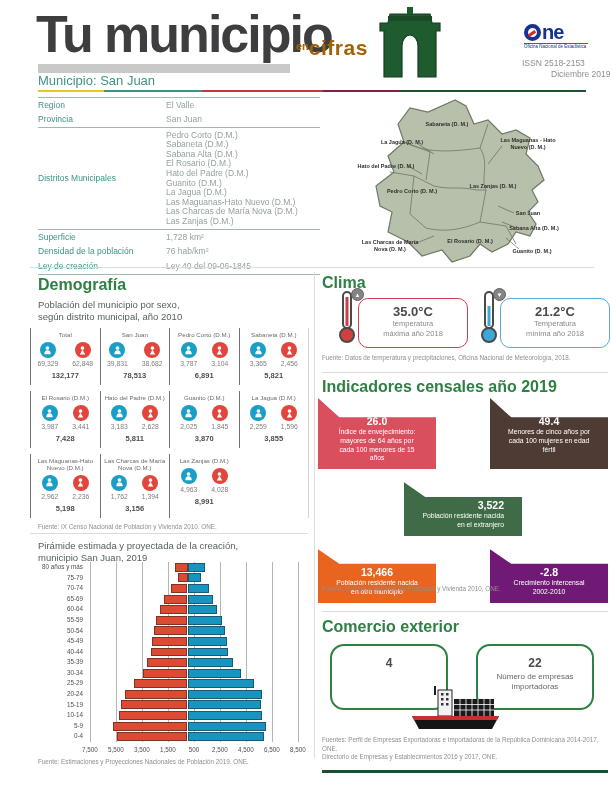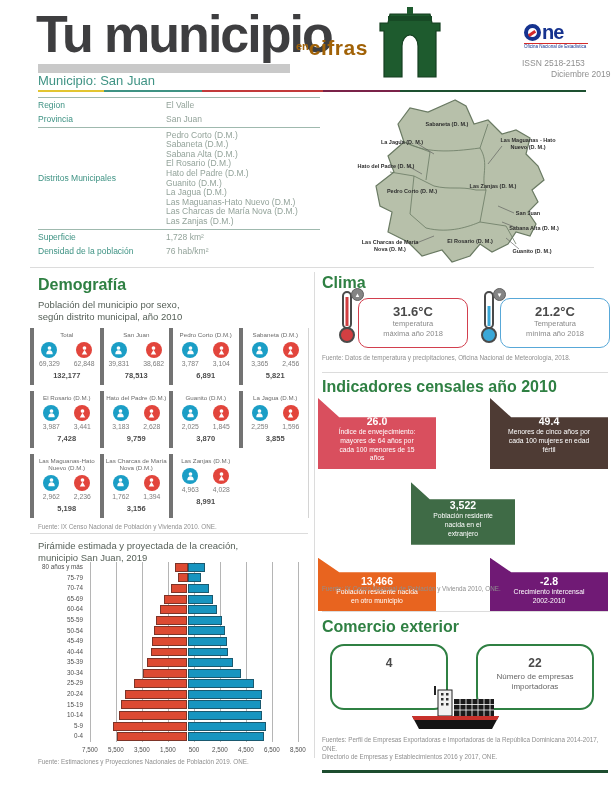--- a/index.html
+++ b/index.html
@@ -42,21 +42,21 @@
   .hline{height:1px;background:#dcdcdc;}
   .vline{width:1px;background:#dcdcdc;}
 
   
   .sec-title{font-size:16px;font-weight:bold;color:#2f8043;}
   .sub{font-size:9.5px;color:#566058;line-height:1.3;}
   .fuente{font-size:6.3px;color:#8f8f8f;line-height:1.35;}
 
   
   .cards{left:30px;top:328px;width:278px;display:grid;grid-template-columns:repeat(4,1fr);row-gap:6px;border-right:1px solid #d4d4d4;}
-  .card{border-left:4px solid #737373;padding:3px 2px 5px;text-align:center;}
+  .card{border-left:1px solid #737373;padding:3px 2px 5px;text-align:center;}
   .card-name{font-size:6.2px;color:#6b6b6b;line-height:1.2;min-height:8px;}
   .card-icons{display:flex;justify-content:center;gap:14px;margin-top:3px;}
   .pico{width:16px;height:16px;border-radius:50%;display:flex;align-items:center;justify-content:center;margin:0 auto;}
   .pico svg{width:11px;height:11px;fill:#fff;}
   .stack .num{font-size:6.8px;color:#7d7d7d;margin-top:2px;}
   .card-total{font-size:7.5px;color:#4c4c4c;margin-top:4px;font-weight:bold;}
 
   
   .pyramid{left:34px;top:562px;width:276px;height:200px;}
   .grid-v{position:absolute;width:1px;background:#b5b5b5;top:0;}
@@ -70,21 +70,21 @@
   .bubble.hot{border:1.7px solid #d23f4e;}
   .bubble.cold{border:1.7px solid #58a8d8;}
   .t-value{font-size:13px;font-weight:bold;color:#4a4a4a;text-align:center;margin-top:5px;}
   .t-line{font-size:7.5px;color:#8a8a8a;text-align:center;line-height:1.3;}
   .thermo{position:absolute;left:0;top:0;width:22px;height:54px;z-index:2;}
   .badge{position:absolute;left:15px;top:-2px;width:13px;height:13px;border-radius:50%;background:#848484;border:1.5px solid #5f5f5f;color:#fff;display:flex;align-items:center;justify-content:center;font-size:6px;z-index:3;box-sizing:border-box;}
 
   
   .ind-grid{left:318px;top:398px;width:290px;display:grid;grid-template-columns:1fr 1fr;column-gap:54px;row-gap:13px;}
   .ind-box{clip-path:polygon(0 0,18% 27%,100% 27%,100% 100%,0 100%);color:#fff;text-align:center;padding:17px 18px 6px;box-sizing:border-box;min-height:48px;}
-  .ind-box:nth-child(3){grid-column:1/3;justify-self:center;width:104px;min-height:54px;}
+  .ind-box:nth-child(3){grid-column:1/3;justify-self:center;width:118px;min-height:54px;text-align:right;}
   .ind-value{font-size:10.5px;font-weight:bold;}
   .ind-text{font-size:6.8px;line-height:1.3;margin-top:1px;}
 
   
   .com-grid{left:330px;top:644px;display:flex;gap:28px;}
   .com-box{width:118px;height:66px;border:2px solid #2f8043;border-radius:14px;text-align:center;padding-top:10px;box-sizing:border-box;background:#fff;}
   .com-value{font-size:12px;font-weight:bold;color:#4a4a4a;}
   .com-text{font-size:8px;color:#666;line-height:1.3;margin-top:2px;}
   .ship{left:408px;top:686px;width:96px;height:44px;z-index:2;}
   .bottom-line{left:322px;top:770px;width:286px;height:2.5px;background:#1d4d2f;}
@@ -150,20 +150,26 @@
       <div class="it-row">
         <div class="it-label">Superficie</div>
         <div class="it-values">
           <div>1,728 km²</div>
         </div>
       </div>
       <div class="it-row">
         <div class="it-label">Densidad de la población</div>
         <div class="it-values">
           <div>76 hab/km²</div>
+        </div>
+      </div>
+      <div class="it-row rule">
+        <div class="it-label">Ley de creación</div>
+        <div class="it-values">
+          <div>Ley 40 del 09-06-1845</div>
         </div>
       </div>
     </div>
 
   <div class="abs map" id="map">
     <svg width="278" height="172" viewBox="0 0 278 172">
       <path fill="#b7c0aa" stroke="#6a7a63" stroke-width="1.2" d="M125 6 L98 18 L80 14 L68 30 L74 48 L58 62 L64 78 L46 92 L50 112 L62 118 L58 138 L78 148 L92 162 L112 156 L122 168 L140 162 L150 150 L162 158 L178 150 L186 138 L200 142 L206 130 L198 118 L208 108 L202 96 L214 86 L208 72 L196 60 L200 44 L186 36 L172 40 L158 26 L144 30 L136 12 Z"></path>
       <g fill="none" stroke="#6a7a63" stroke-width="0.8">
         <path d="M70 46 C95 60 120 58 150 54"></path>
         <path d="M150 54 L158 30"></path>
@@ -346,21 +352,21 @@
           <div class="stack">
             <div class="pico" style="background: rgb(226, 69, 60);">
               <svg viewBox="0 0 24 24">
                 <circle cx="12" cy="6.5" r="4"></circle>
                 <path d="M12 10.5l6 10h-12z"></path>
               </svg>
             </div>
             <div class="num">2,628</div>
           </div>
         </div>
-        <div class="card-total">9,759</div>
+        <div class="card-total">5,811</div>
       </div>
       <div class="card">
         <div class="card-name">Guanito (D.M.)</div>
         <div class="card-icons">
           <div class="stack">
             <div class="pico" style="background: rgb(27, 158, 198);">
               <svg viewBox="0 0 24 24">
                 <circle cx="12" cy="6.5" r="4"></circle>
                 <path d="M12 11.5c-4.4 0-7 3.2-7 8.5h14c0-5.3-2.6-8.5-7-8.5z"></path>
               </svg>
@@ -552,21 +558,21 @@
       <div class="pyr-tick" style="left: 195px; top: 184px;">4,500</div>
       <div class="pyr-tick" style="left: 221px; top: 184px;">6,500</div>
       <div class="pyr-tick" style="left: 247px; top: 184px;">8,500</div>
     </div>
   <div class="abs fuente" style="left:38px;top:758px;">Fuente: Estimaciones y Proyecciones Nacionales de Población 2019. ONE.</div>
 
   <div class="abs sec-title" style="left:322px;top:274px;">Clima</div>
 
   <div class="abs thermo-group" style="left:336px;top:290px;">
     <div class="bubble hot">
-      <div class="t-value">31.6°C</div>
+      <div class="t-value">35.0°C</div>
       <div class="t-line">temperatura</div>
       <div class="t-line">máxima año 2018</div>
     </div>
     <svg class="thermo" viewBox="0 0 22 54">
       <rect x="3" y="0" width="16" height="54" fill="#fff"></rect>
       <rect x="7" y="2" width="8" height="36" rx="4" fill="#fff" stroke="#4a4a4a" stroke-width="2"></rect>
       <rect x="9.5" y="7" width="3" height="29" fill="#d23f42"></rect>
       <circle cx="11" cy="45" r="7" fill="#d23f42" stroke="#4a4a4a" stroke-width="2"></circle>
     </svg>
     <div class="badge">▲</div>
@@ -582,21 +588,21 @@
       <rect x="3" y="0" width="16" height="54" fill="#fff"></rect>
       <rect x="7" y="2" width="8" height="36" rx="4" fill="#fff" stroke="#4a4a4a" stroke-width="2"></rect>
       <rect x="9.5" y="16" width="3" height="20" fill="#3aa8d8"></rect>
       <circle cx="11" cy="45" r="7" fill="#3aa8d8" stroke="#4a4a4a" stroke-width="2"></circle>
     </svg>
     <div class="badge">▼</div>
   </div>
 
   <div class="abs fuente" style="left:322px;top:354px;width:282px;">Fuente: Datos de temperatura y precipitaciones, Oficina Nacional de Meteorología, 2018.</div>
 
-  <div class="abs sec-title" style="left:322px;top:378px;">Indicadores censales año 2010</div>
+  <div class="abs sec-title" style="left:322px;top:378px;">Indicadores censales año 2019</div>
   <div class="abs ind-grid" id="ind-grid">
       <div class="ind-box" style="background: rgb(217, 79, 94);">
         <div class="ind-value">26.0</div>
         <div class="ind-text">Índice de envejecimiento: mayores de 64 años por cada 100 menores de 15 años</div>
       </div>
       <div class="ind-box" style="background: rgb(78, 59, 52);">
         <div class="ind-value">49.4</div>
         <div class="ind-text">Menores de cinco años por cada 100 mujeres en edad fértil</div>
       </div>
       <div class="ind-box" style="background: rgb(63, 107, 70);">

